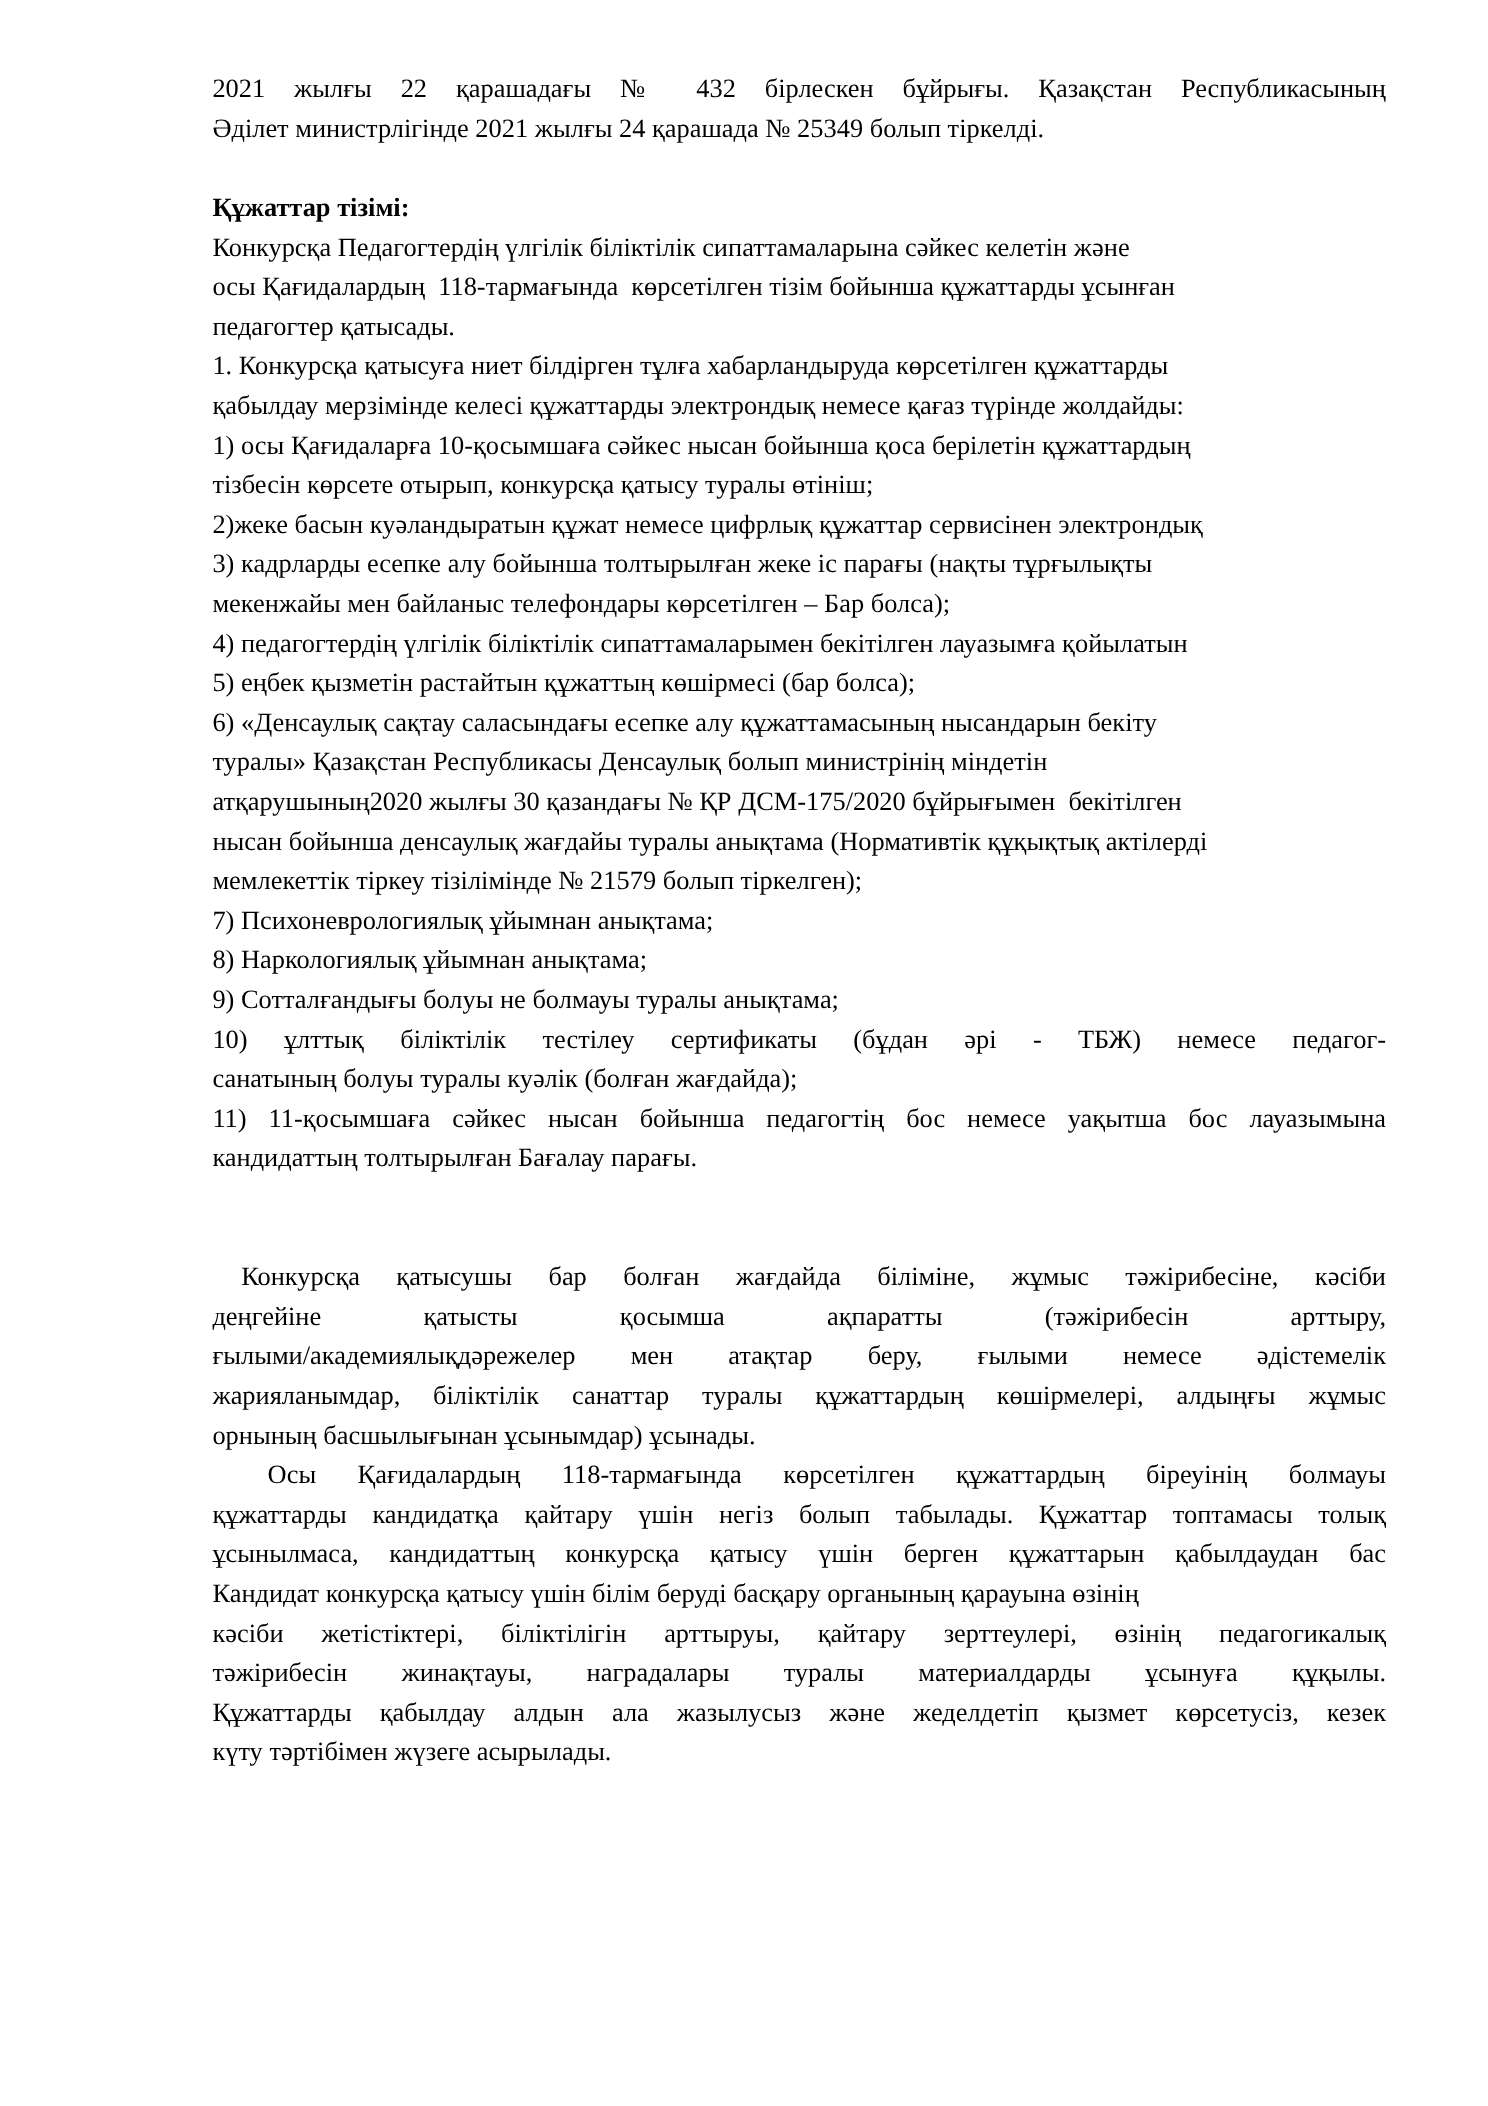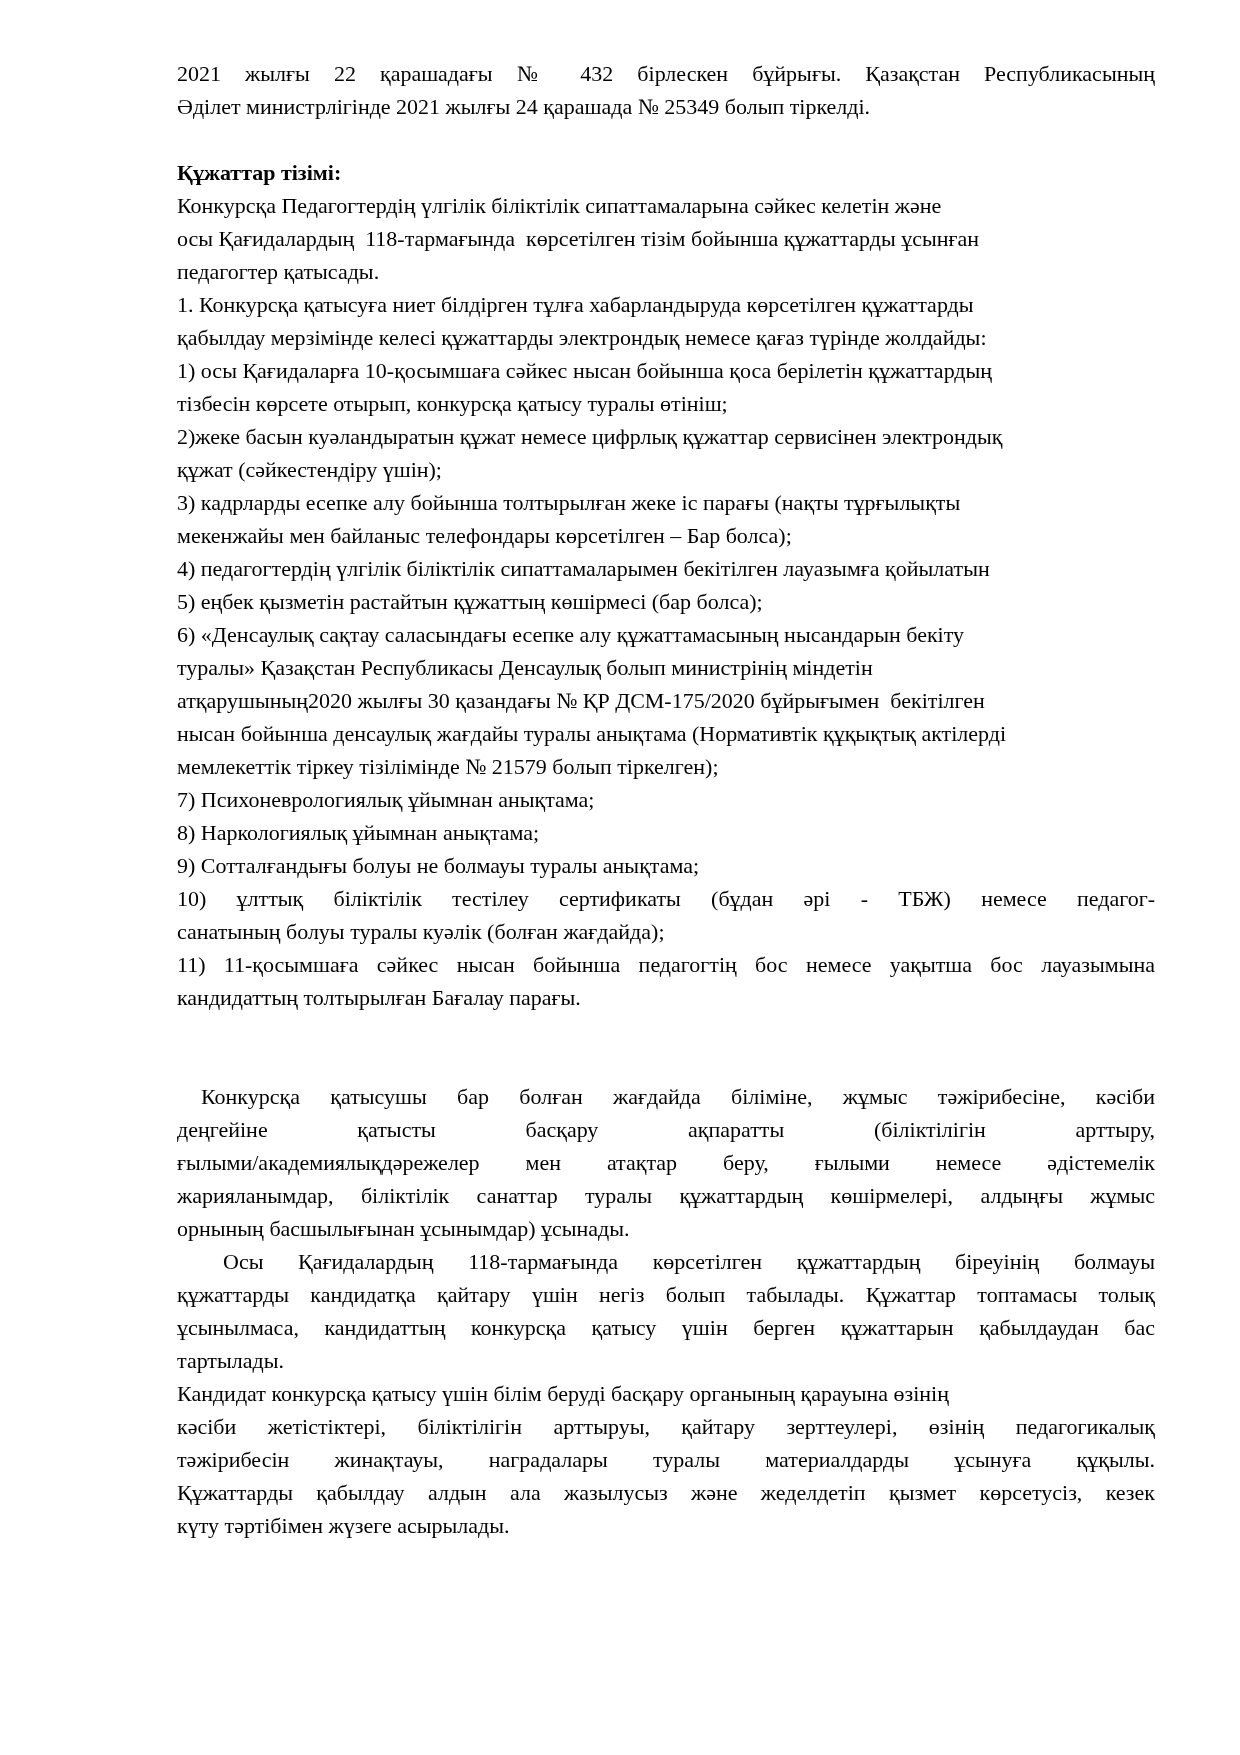--- a/index.html
+++ b/index.html
@@ -57,21 +57,20 @@
       <div class="para">
         <div class="line">1. Конкурсқа қатысуға ниет білдірген тұлға хабарландыруда көрсетілген құжаттарды</div>
         <div class="line">қабылдау мерзімінде келесі құжаттарды электрондық немесе қағаз түрінде жолдайды:</div>
       </div>
       <div class="para">
         <div class="line">1) осы Қағидаларға 10-қосымшаға сәйкес нысан бойынша қоса берілетін құжаттардың</div>
         <div class="line">тізбесін көрсете отырып, конкурсқа қатысу туралы өтініш;</div>
       </div>
       <div class="para">
         <div class="line">2)жеке басын куәландыратын құжат немесе цифрлық құжаттар сервисінен электрондық</div>
-        <div class="line">құжат (сәйкестендіру үшін);</div>
       </div>
       <div class="para">
         <div class="line">3) кадрларды есепке алу бойынша толтырылған жеке іс парағы (нақты тұрғылықты</div>
         <div class="line">мекенжайы мен байланыс телефондары көрсетілген – Бар болса);</div>
       </div>
       <div class="para">
         <div class="line">4) педагогтердің үлгілік біліктілік сипаттамаларымен бекітілген лауазымға қойылатын</div>
       </div>
       <div class="para">
         <div class="line">5) еңбек қызметін растайтын құжаттың көшірмесі (бар болса);</div>
@@ -96,30 +95,29 @@
         <div class="line just">10) ұлттық біліктілік тестілеу сертификаты (бұдан әрі - ТБЖ) немесе педагог-</div>
         <div class="line">санатының болуы туралы куәлік (болған жағдайда);</div>
       </div>
       <div class="para">
         <div class="line just">11) 11-қосымшаға сәйкес нысан бойынша педагогтің бос немесе уақытша бос лауазымына</div>
         <div class="line">кандидаттың толтырылған Бағалау парағы.</div>
       </div>
       <div class="spacer" style="height: 66px;"></div>
       <div class="para">
         <div class="line just ind1">Конкурсқа қатысушы бар болған жағдайда біліміне, жұмыс тәжірибесіне, кәсіби</div>
-        <div class="line just">деңгейіне қатысты басқару ақпаратты (біліктілігін арттыру,</div>
+        <div class="line just">деңгейіне қатысты қосымша ақпаратты (тәжірибесін арттыру,</div>
         <div class="line just">ғылыми/академиялықдәрежелер мен атақтар беру, ғылыми немесе әдістемелік</div>
         <div class="line just">жарияланымдар, біліктілік санаттар туралы құжаттардың көшірмелері, алдыңғы жұмыс</div>
         <div class="line">орнының басшылығынан ұсынымдар) ұсынады.</div>
       </div>
       <div class="para">
         <div class="line just ind2">Осы Қағидалардың 118-тармағында көрсетілген құжаттардың біреуінің болмауы</div>
         <div class="line just">құжаттарды кандидатқа қайтару үшін негіз болып табылады. Құжаттар топтамасы толық</div>
         <div class="line just">ұсынылмаса, кандидаттың конкурсқа қатысу үшін берген құжаттарын қабылдаудан бас</div>
-        <div class="line">тартылады.</div>
       </div>
       <div class="para">
         <div class="line">Кандидат конкурсқа қатысу үшін білім беруді басқару органының қарауына өзінің</div>
         <div class="line just">кәсіби жетістіктері, біліктілігін арттыруы, қайтару зерттеулері, өзінің педагогикалық</div>
         <div class="line just">тәжірибесін жинақтауы, наградалары туралы материалдарды ұсынуға құқылы.</div>
         <div class="line just">Құжаттарды қабылдау алдын ала жазылусыз және жеделдетіп қызмет көрсетусіз, кезек</div>
         <div class="line">күту тәртібімен жүзеге асырылады.</div>
       </div>
     </div>
 </div>

